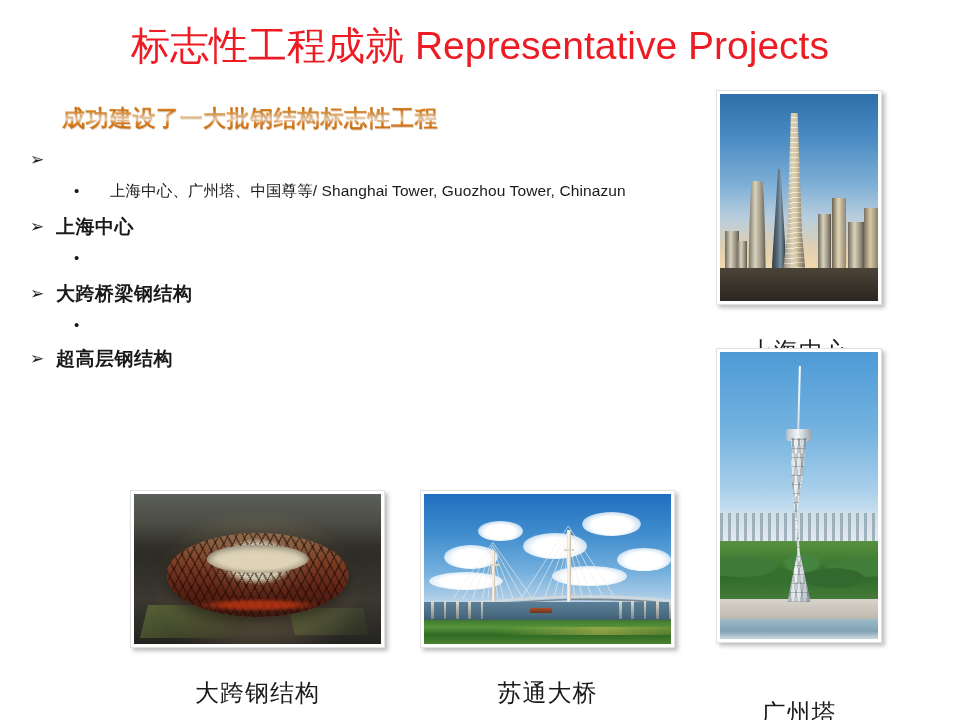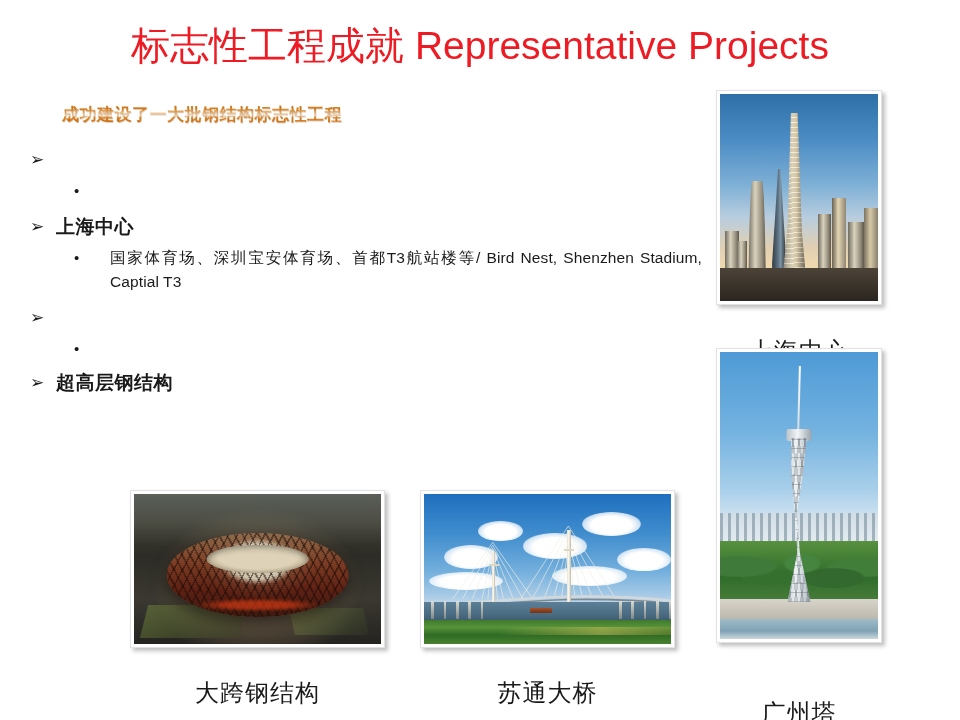--- a/index.html
+++ b/index.html
@@ -33,21 +33,21 @@
     letter-spacing: 0px;
     line-height: 1.15;
     white-space: nowrap;
   }
 
   
   .subtitle {
     position: absolute;
     left: 62px;
     top: 103px;
-    font-size: 17px;
+    font-size: 23px;
     font-weight: bold;
     letter-spacing: 0.5px;
     white-space: nowrap;
     color: #D4761A;
     background-image: linear-gradient(180deg,
         #C86A10 0%,
         #E08A28 26%,
         #FBE6C8 48%,
         #FFF7EC 54%,
         #E89030 64%,
@@ -368,33 +368,34 @@
 
   <div class="subtitle">成功建设了一大批钢结构标志性工程</div>
 
   <div class="body-list">
 
     <div class="lvl1">
       <span class="lvl1-marker">➢</span>
     </div>
     <div class="lvl2">
       <span class="lvl2-marker">•</span>
+      <span class="lvl2-text">上海中心、广州塔、中国尊等/ Shanghai Tower, Guozhou Tower, Chinazun</span>
     </div>
 
     <div class="lvl1">
       <span class="lvl1-marker">➢</span>
       <span class="lvl1-text">上海中心</span>
     </div>
     <div class="lvl2">
       <span class="lvl2-marker">•</span>
-      <span class="lvl2-text">国家体育场、深圳宝安体育场、首都T3航站楼等/ Bird Nest, Shenzhen Stadium, Captial T3</span>
     </div>
 
     <div class="lvl1">
       <span class="lvl1-marker">➢</span>
+      <span class="lvl1-text">大跨桥梁钢结构</span>
     </div>
     <div class="lvl2 gap-after">
       <span class="lvl2-marker">•</span>
     </div>
 
     <div class="lvl1">
       <span class="lvl1-marker">➢</span>
       <span class="lvl1-text">超高层钢结构</span>
     </div>
 

